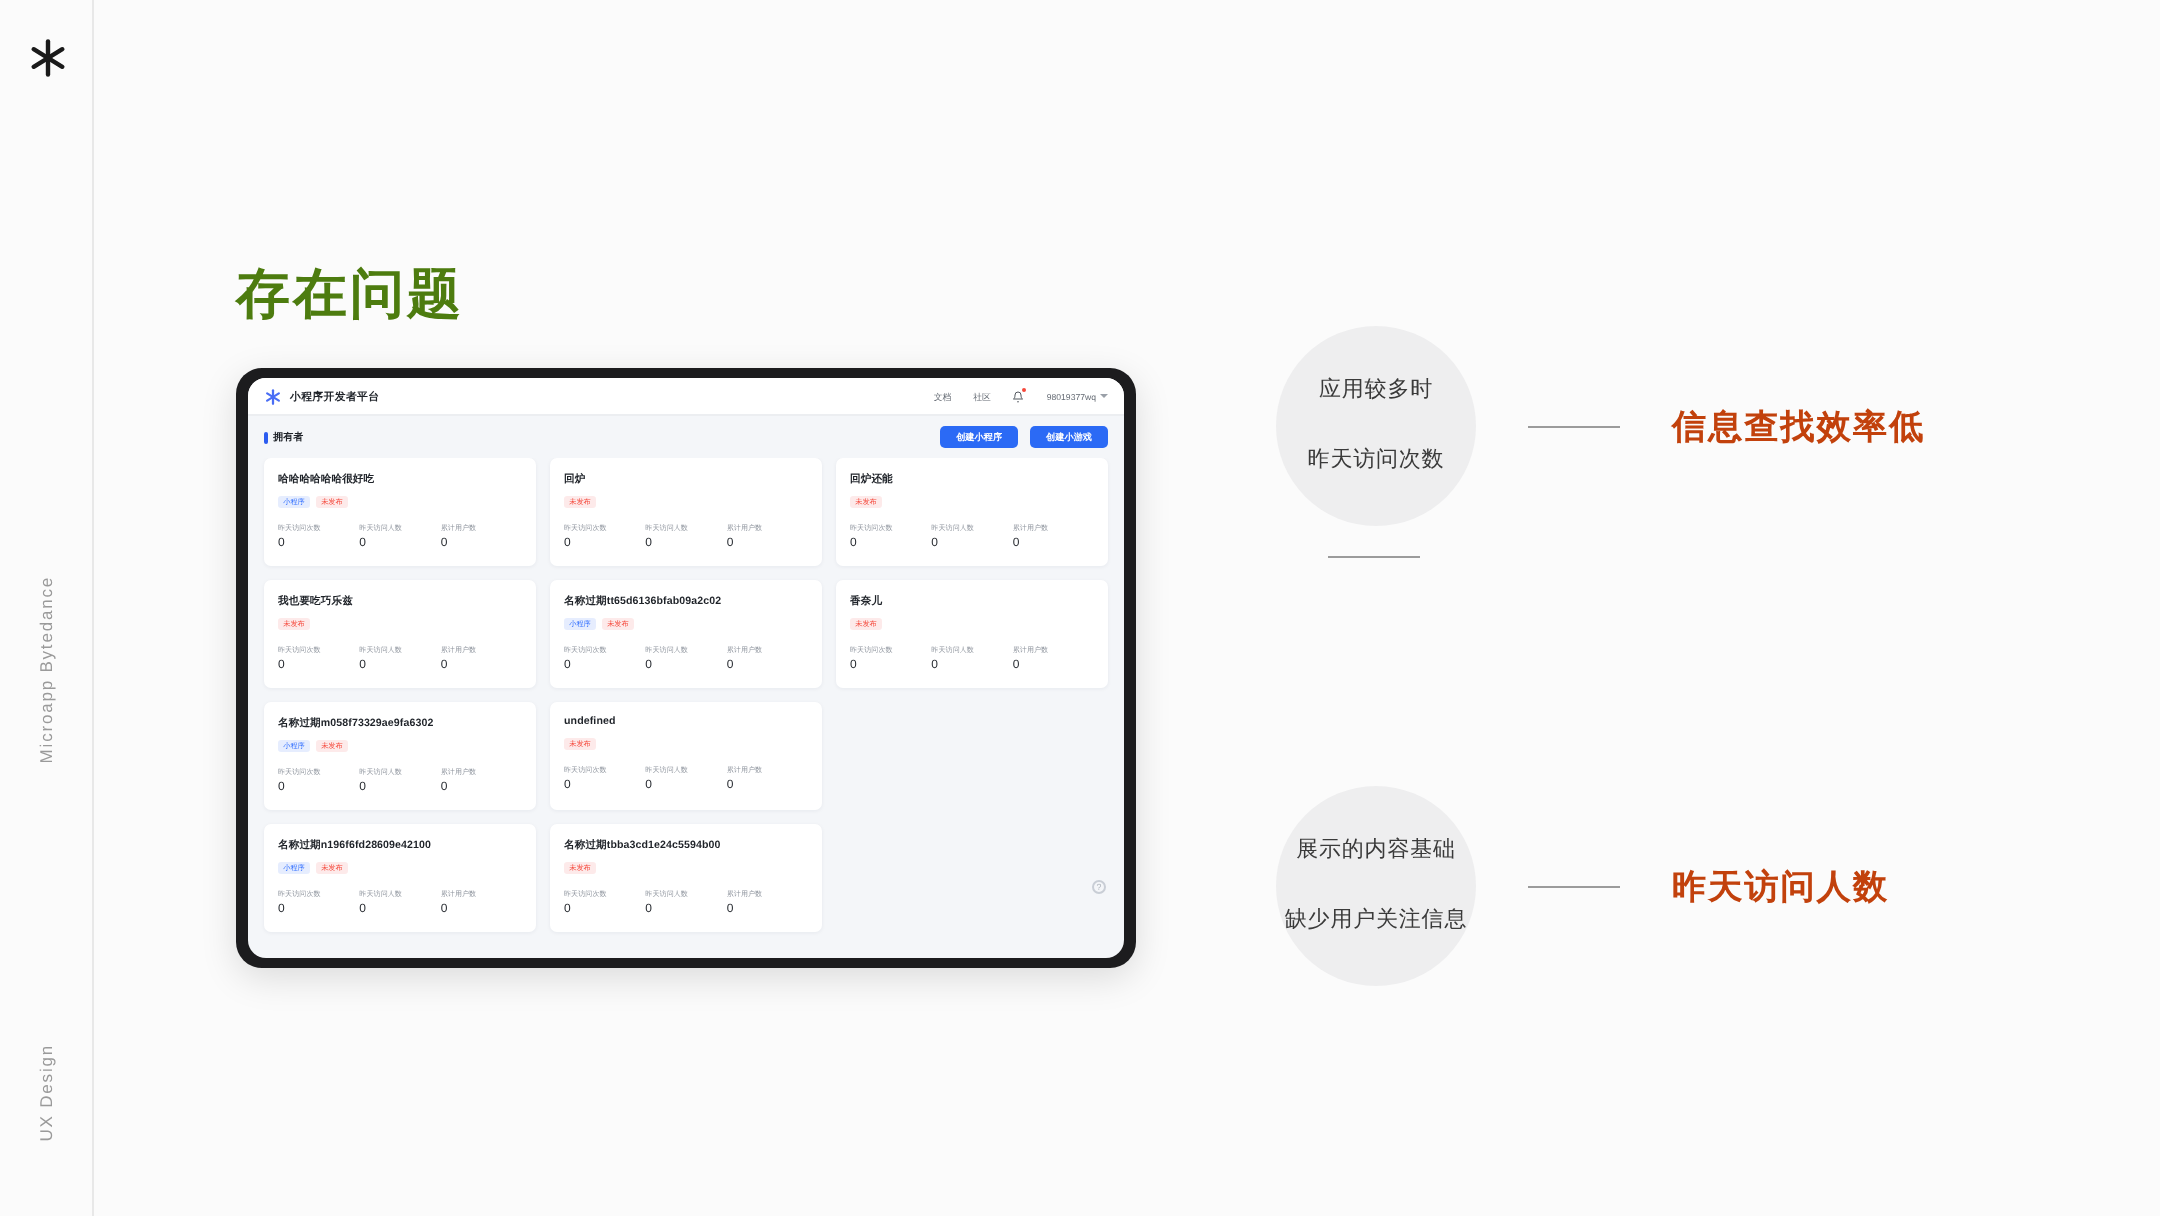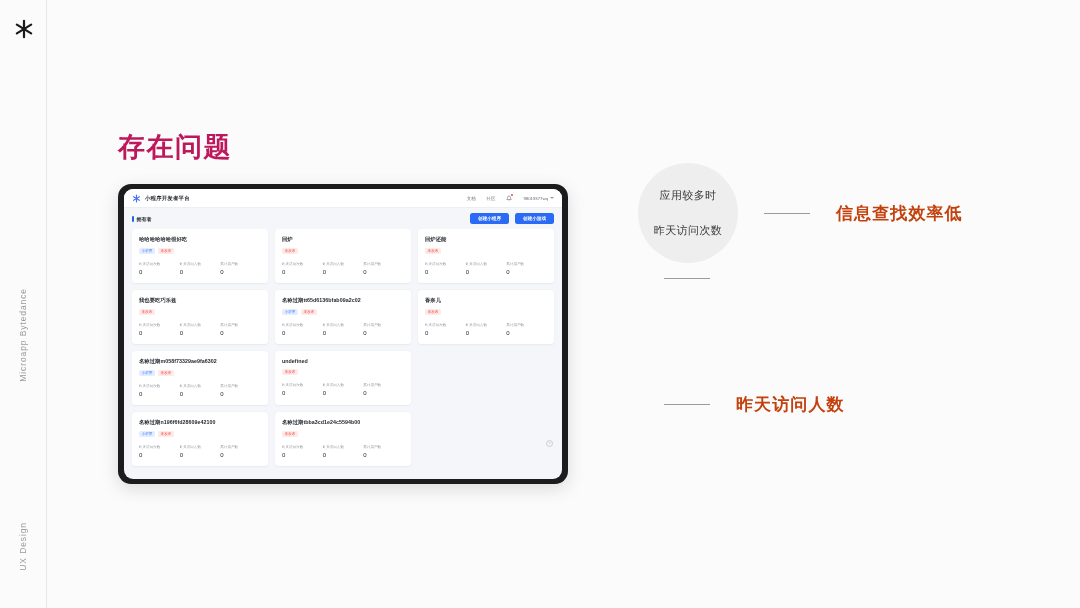--- a/index.html
+++ b/index.html
@@ -25,21 +25,21 @@
     position: absolute; left: 50%; transform: translateX(-50%) rotate(180deg);
     writing-mode: vertical-rl;
     font-size: 8.5px; letter-spacing: .9px; color: #9a9a9a; white-space: nowrap;
   }
   .rail-label.mid { top: 288px; }
   .rail-label.bot { top: 522px; }
 
   
   .page-title {
     position: absolute; left: 118px; top: 129px;
-    font-size: 27px; font-weight: 700; color: #be185d; letter-spacing: 1.5px;
+    font-size: 27px; font-weight: 700; color: #4d7c0f; letter-spacing: 1.5px;
   }
 
   
   .tablet {
     position: absolute; left: 118px; top: 184px;
     width: 450px; height: 300px;
     background: #1c1c1e;
     border-radius: 13px;
     padding: 5px 6px;
     box-shadow: 0 5px 18px rgba(0,0,0,.13);
@@ -405,18 +405,22 @@
           <span>应用较多时</span>
           <span>昨天访问次数</span>
         </div>
         <div class="anno-line"></div>
         <div class="anno-result">信息查找效率低</div>
       </div>
       <div class="anno" style="left: 638px; top: 278px;">
         <div class="anno-line"></div>
       </div>
       <div class="anno" style="left: 638px; top: 393px;">
+        <div class="anno-circle">
+          <span>展示的内容基础</span>
+          <span>缺少用户关注信息</span>
+        </div>
         <div class="anno-line"></div>
         <div class="anno-result">昨天访问人数</div>
       </div>
     </div>
 
 </div>
 
 </body></html>

